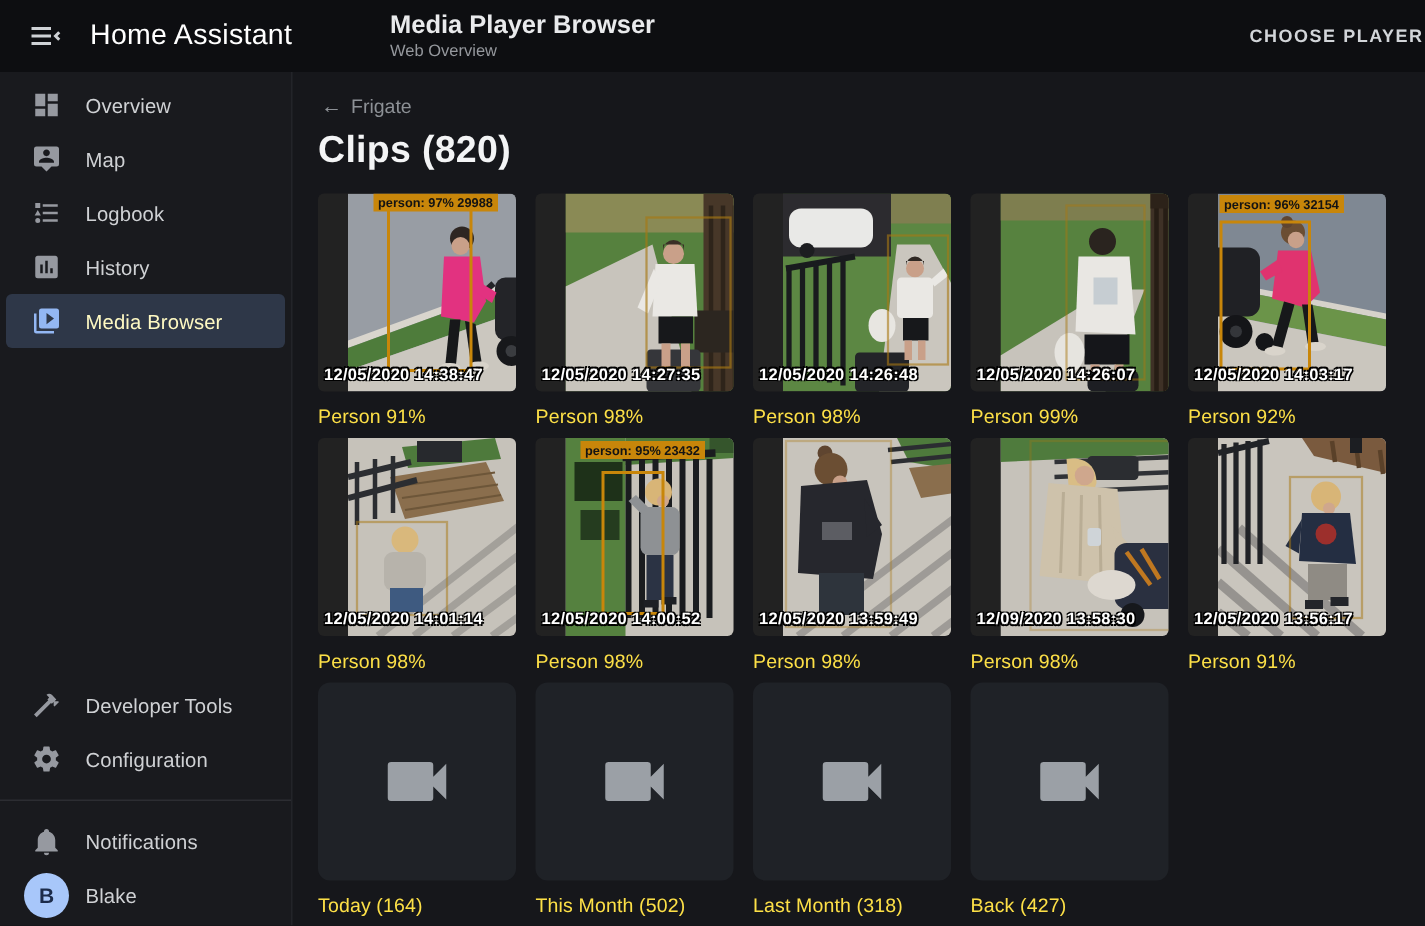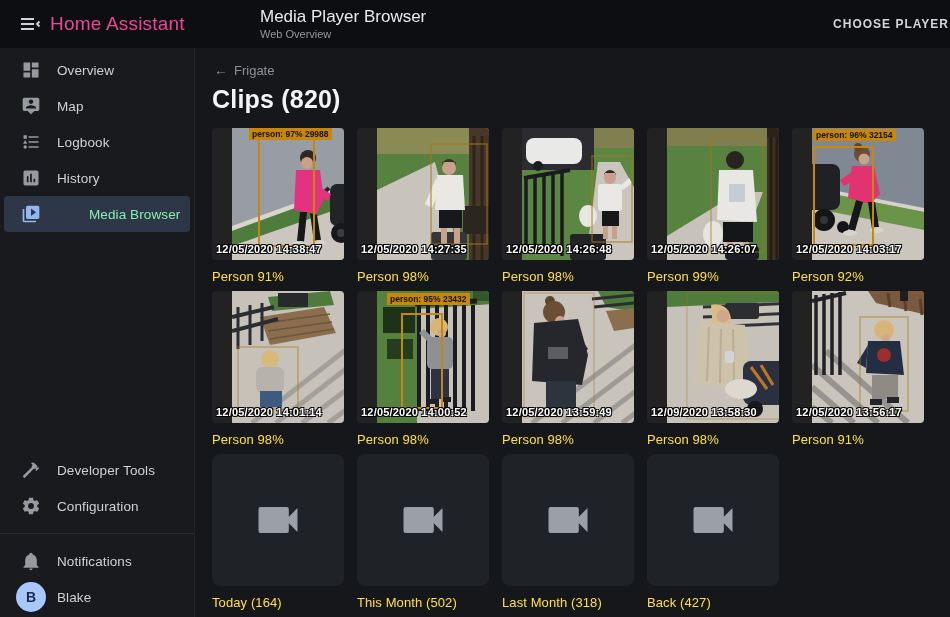--- a/index.html
+++ b/index.html
@@ -9,38 +9,38 @@
     background: #16171b;
     color: #e4e6e8;
     position: relative;
   }
   
   .topbar {
     position: absolute; top: 0; left: 0; right: 0; height: 48px;
     background: #0d0e11; display: flex; align-items: center; z-index: 20;
   }
   .menu-btn { width: 40px; height: 40px; margin-left: 10px; display: flex; align-items: center; justify-content: center; cursor: pointer; color: #cfd2d6; background: none; border: none; }
-  .app-title { font-size: 19px; color: #ec4899; font-weight: 400; letter-spacing: .2px; }
+  .app-title { margin-left: 10px; font-size: 19px; color: #ffffff; font-weight: 400; letter-spacing: .2px; }
   .heading-block { position: absolute; left: 260px; top: 6px; }
-  .heading-title { font-size: 17px; color: #e9eaec; font-weight: 400; line-height: 21px; text-align: center; }
+  .heading-title { font-size: 17px; color: #e9eaec; font-weight: 700; line-height: 21px; text-align: center; }
   .heading-sub { font-size: 11px; color: #95989d; line-height: 14px; }
   .choose-player { position: absolute; right: 1px; top: 0; height: 48px; display:flex; align-items:center; background: none; border: none; color: #d2d5d9; font-family: inherit; font-size: 12px; font-weight: 600; letter-spacing: 1px; cursor: pointer; }
   
   .sidebar {
     position: absolute; top: 48px; left: 0; bottom: 0; width: 195px;
     background: #191a1e; border-right: 1px solid #232429; z-index: 10;
   }
   .nav-group { padding-top: 4px; }
   .nav-item {
     height: 36px; margin: 0 4px; display: flex; align-items: center;
     padding-left: 17px; border-radius: 4px; cursor: pointer; color: #cfd1d4;
   }
   .nav-item .nav-icon { width: 20px; height: 20px; fill: #9699a0; flex: none; }
   .nav-item .nav-label { margin-left: 16px; font-size: 13.5px; font-weight: 500; letter-spacing: .1px; }
-  .nav-item.selected { background: #2e3748; color: #86efac; gap: 32px; }
+  .nav-item.selected { background: #2e3748; color: #fef9c3; }
   .nav-item.selected .nav-icon { fill: #93b7f3; }
   .sidebar-bottom { position: absolute; left: 0; right: 0; bottom: 2px; }
   .side-divider { height: 1px; background: #2c2d32; margin: 9px 0; }
   .avatar {
     width: 30px; height: 30px; border-radius: 50%; background: #a8c7fa;
     color: #1c2b4a; font-size: 14px; font-weight: 700; display: flex;
     align-items: center; justify-content: center; flex: none; margin-left: -5px;
   }
   .user-item .nav-label { margin-left: 11px; }
   

